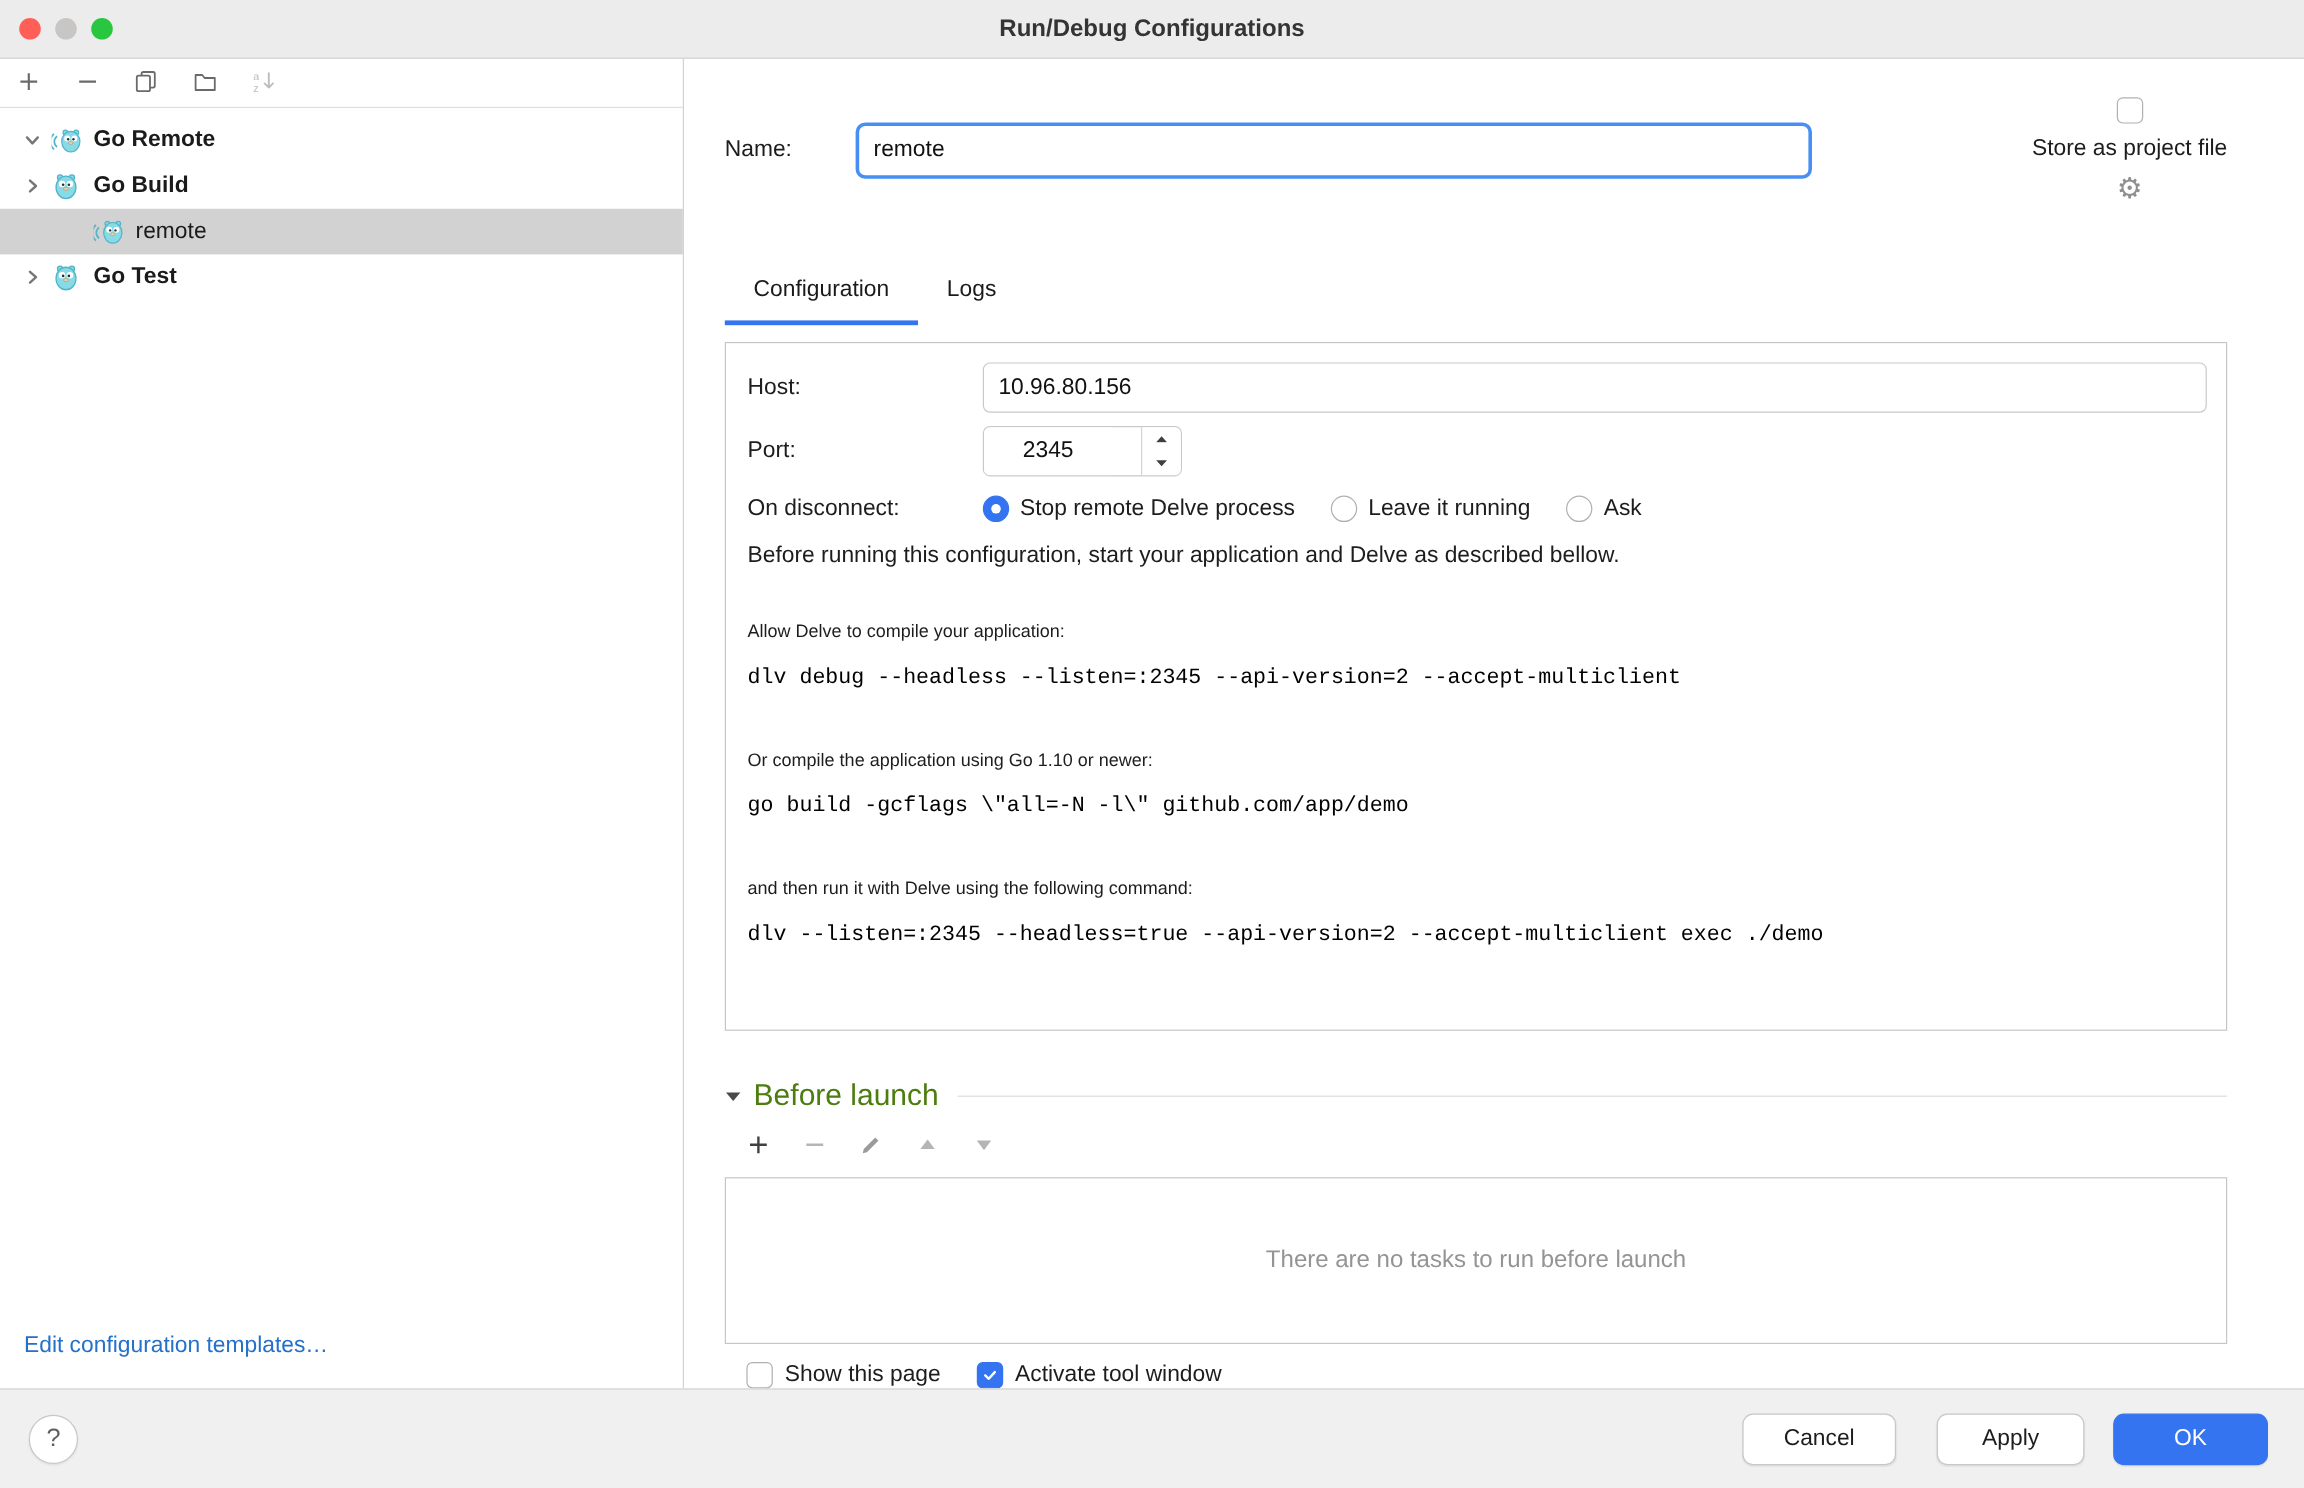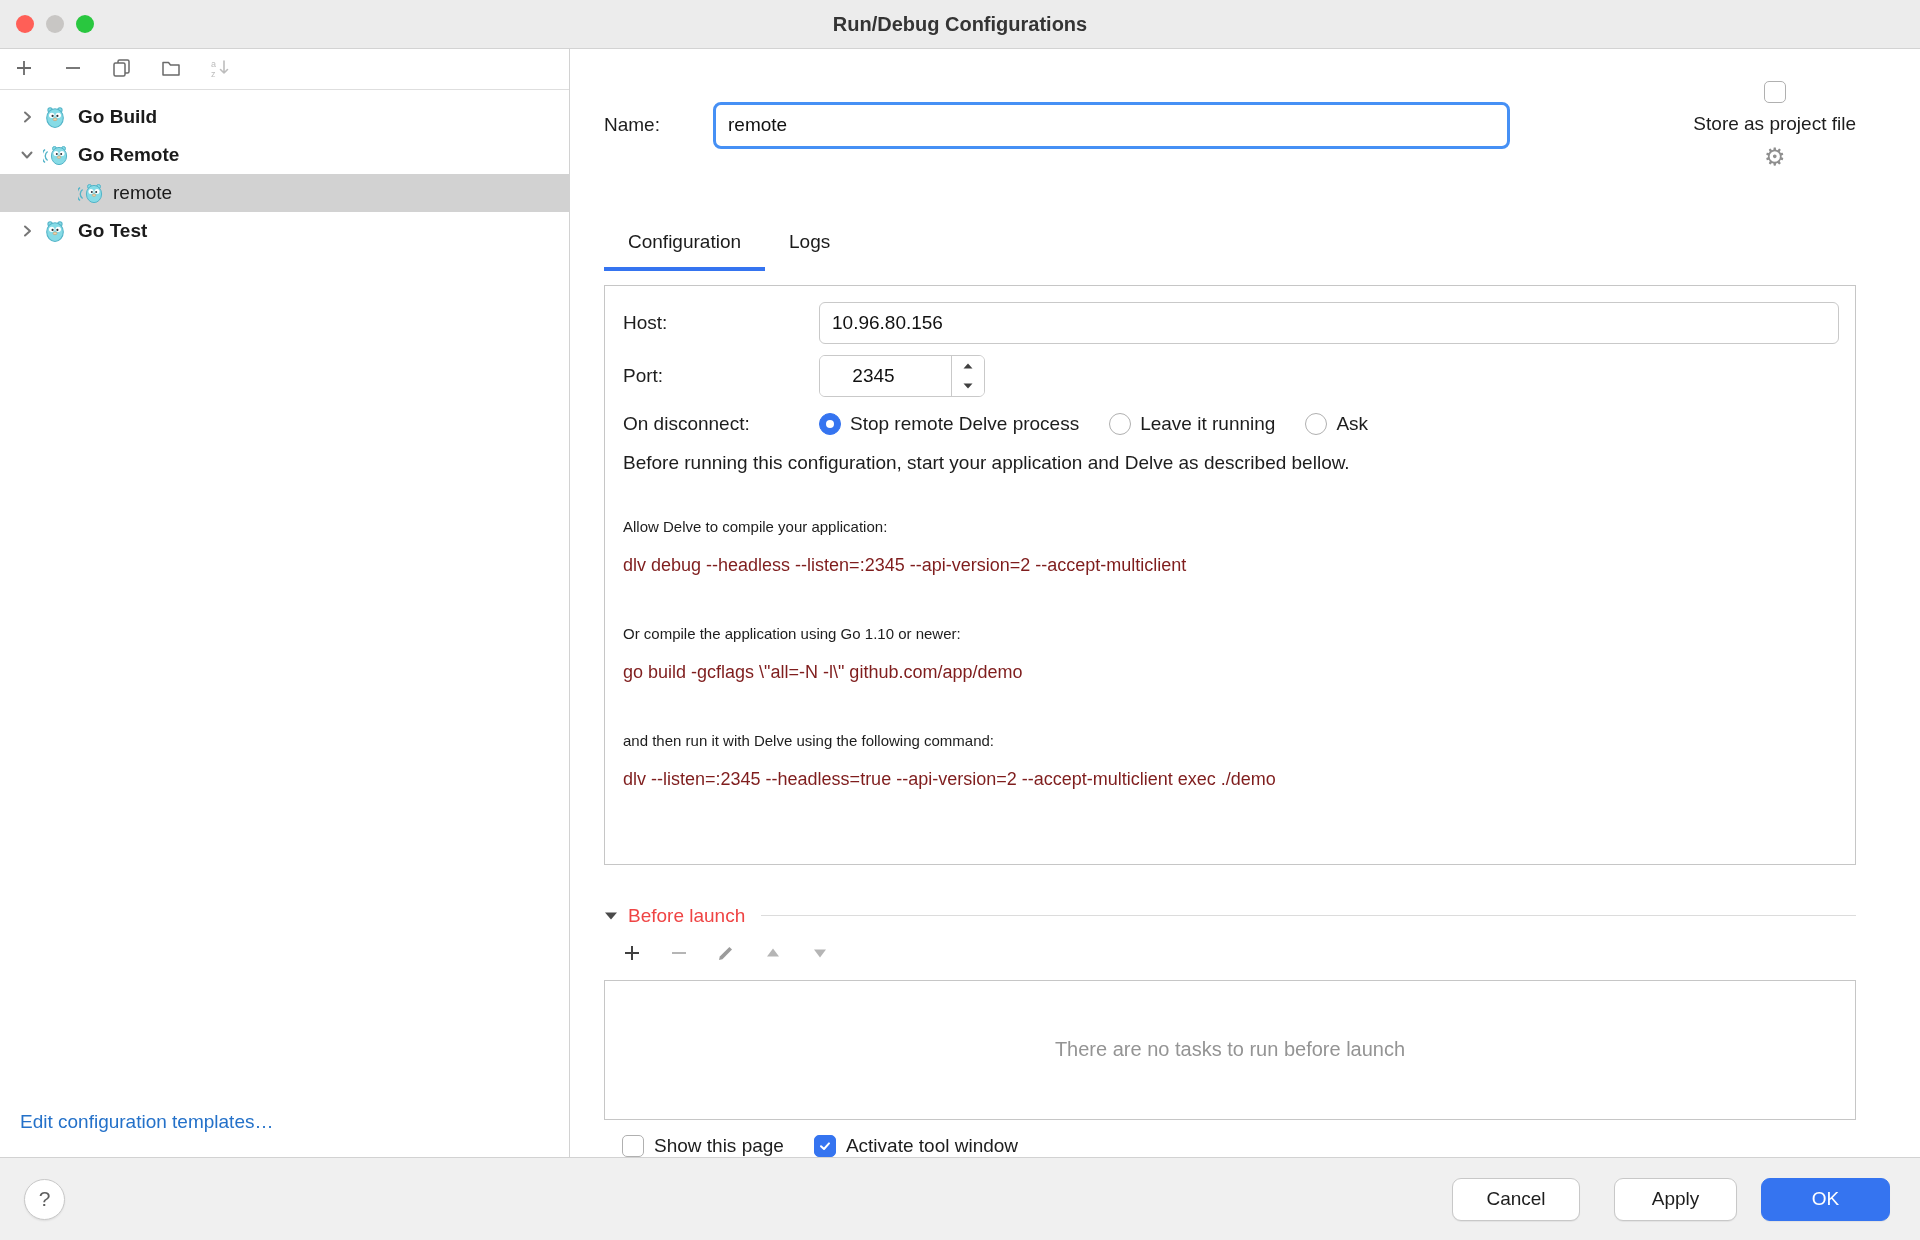--- a/index.html
+++ b/index.html
@@ -66,25 +66,25 @@
   .disconnect-row { display:flex; align-items:center; margin-top:16px; font-size:19px; }
   .radio-opt { display:flex; align-items:center; gap:9px; margin-right:30px; }
   .radio { width:22px; height:22px; border-radius:50%; border:1.5px solid #b0b0b0; background:#fff; position:relative; flex:0 0 auto; }
   .radio.selected { background:#3574f0; border-color:#3574f0; }
   .radio.selected::after { content:""; position:absolute; left:50%; top:50%; width:8px; height:8px;
                            background:#fff; border-radius:50%; transform:translate(-50%,-50%); }
 
   .note { margin-top:14px; font-size:19px; line-height:28px; }
   .instr { margin-top:31px; }
   .instr-text { font-size:15px; line-height:38px; }
-  .instr-cmd { font-family:Liberation Sans, sans-serif; font-size:18px; line-height:38px; color:#7f1d1d; }
+  .instr-cmd { font-family:Liberation Mono, monospace; font-size:18px; line-height:38px; color:#000000; }
 
   .bl-header { margin-top:40px; display:flex; align-items:center; }
   .bl-caret { margin-right:10px; display:flex; }
-  .bl-title { font-size:19px; color:#ef4444; }
+  .bl-title { font-size:25px; color:#4d7c0f; }
   .bl-line { flex:1; height:1px; background:#dcdcdc; margin-left:16px; }
   .bl-toolbar { margin-top:16px; margin-left:18px; display:flex; align-items:center; gap:27px; }
   .bl-tool { background:none; border:none; display:flex; align-items:center; justify-content:center; }
   .bl-empty { margin-top:14px; border:1px solid #c6c6c6; height:167px; display:flex; align-items:center;
               justify-content:center; color:#949494; font-size:20px; }
   .options-row { margin-top:15px; margin-left:18px; display:flex; align-items:center; gap:30px; font-size:19px; }
   .opt { display:flex; align-items:center; gap:10px; }
 
   
   .footer { height:83px; flex:0 0 83px; background:#f0f0f0; border-top:1px solid #d2d2d2;
@@ -141,41 +141,20 @@
         <button class="sb-tool">
           <span><svg width="22" height="22" viewBox="0 0 22 22">
                 <text x="2" y="10" font-size="9" fill="#bdbdbd">a</text>
                 <text x="2" y="20" font-size="9" fill="#bdbdbd">z</text>
                 <path d="M15 4v12m0 0l-3.5-3.5M15 16l3.5-3.5" stroke="#bdbdbd" stroke-width="1.6" fill="none" stroke-linecap="round"></path>
               </svg></span>
         </button>
       </div>
 
       <div class="tree">
-        <div class="tree-row group">
-          <span class="chev">
-              <svg width="12" height="16" viewBox="0 0 12 16">
-                <path d="M4 3.5L9 8l-5 4.5" fill="none" stroke="#767676" stroke-width="2" stroke-linecap="round" stroke-linejoin="round"></path>
-              </svg>
-            </span>
-          <span class="tree-icon">
-            <svg width="24" height="24" viewBox="0 0 20 22">
-                <circle cx="5.5" cy="4.5" r="2" fill="#86dbe6" stroke="#54b4c8"></circle>
-                <circle cx="14.5" cy="4.5" r="2" fill="#86dbe6" stroke="#54b4c8"></circle>
-                <ellipse cx="10" cy="12" rx="7.6" ry="8.6" fill="#86dbe6" stroke="#54b4c8"></ellipse>
-                <circle cx="7" cy="9.5" r="2.5" fill="#fff"></circle>
-                <circle cx="13" cy="9.5" r="2.5" fill="#fff"></circle>
-                <circle cx="7.8" cy="10" r="1" fill="#283339"></circle>
-                <circle cx="12.2" cy="10" r="1" fill="#283339"></circle>
-                <ellipse cx="10" cy="13.2" rx="1.8" ry="1.2" fill="#eed3ad" stroke="#bd9568" stroke-width="0.5"></ellipse>
-              </svg>
-          </span>
-          <span class="tree-label">Go Build</span>
-        </div>
-
         <div class="tree-row group">
           <span class="chev">
               <svg width="16" height="12" viewBox="0 0 16 12">
                 <path d="M3.5 3.5L8 8.5l4.5-5" fill="none" stroke="#767676" stroke-width="2" stroke-linecap="round" stroke-linejoin="round"></path>
               </svg>
             </span>
           <span class="tree-icon">
             <svg width="26" height="24" viewBox="0 0 26 22">
                 <path d="M4.6 7.5A5.5 5.5 0 0 0 4.6 16.5" fill="none" stroke="#54b4c8" stroke-width="1.4"></path>
                 <path d="M2 5.5A8.5 8.5 0 0 0 2 18.5" fill="none" stroke="#54b4c8" stroke-width="1.4"></path>
@@ -185,20 +164,41 @@
                   <ellipse cx="10" cy="12" rx="7.6" ry="8.6" fill="#86dbe6" stroke="#54b4c8"></ellipse>
                   <circle cx="7" cy="9.5" r="2.5" fill="#fff"></circle>
                   <circle cx="13" cy="9.5" r="2.5" fill="#fff"></circle>
                   <circle cx="7.8" cy="10" r="1" fill="#283339"></circle>
                   <circle cx="12.2" cy="10" r="1" fill="#283339"></circle>
                   <ellipse cx="10" cy="13.2" rx="1.8" ry="1.2" fill="#eed3ad" stroke="#bd9568" stroke-width="0.5"></ellipse>
                 </g>
               </svg>
           </span>
           <span class="tree-label">Go Remote</span>
+        </div>
+
+        <div class="tree-row group">
+          <span class="chev">
+              <svg width="12" height="16" viewBox="0 0 12 16">
+                <path d="M4 3.5L9 8l-5 4.5" fill="none" stroke="#767676" stroke-width="2" stroke-linecap="round" stroke-linejoin="round"></path>
+              </svg>
+            </span>
+          <span class="tree-icon">
+            <svg width="24" height="24" viewBox="0 0 20 22">
+                <circle cx="5.5" cy="4.5" r="2" fill="#86dbe6" stroke="#54b4c8"></circle>
+                <circle cx="14.5" cy="4.5" r="2" fill="#86dbe6" stroke="#54b4c8"></circle>
+                <ellipse cx="10" cy="12" rx="7.6" ry="8.6" fill="#86dbe6" stroke="#54b4c8"></ellipse>
+                <circle cx="7" cy="9.5" r="2.5" fill="#fff"></circle>
+                <circle cx="13" cy="9.5" r="2.5" fill="#fff"></circle>
+                <circle cx="7.8" cy="10" r="1" fill="#283339"></circle>
+                <circle cx="12.2" cy="10" r="1" fill="#283339"></circle>
+                <ellipse cx="10" cy="13.2" rx="1.8" ry="1.2" fill="#eed3ad" stroke="#bd9568" stroke-width="0.5"></ellipse>
+              </svg>
+          </span>
+          <span class="tree-label">Go Build</span>
         </div>
 
         <div class="tree-row child selected">
           <span class="tree-icon">
             <svg width="26" height="24" viewBox="0 0 26 22">
                 <path d="M4.6 7.5A5.5 5.5 0 0 0 4.6 16.5" fill="none" stroke="#54b4c8" stroke-width="1.4"></path>
                 <path d="M2 5.5A8.5 8.5 0 0 0 2 18.5" fill="none" stroke="#54b4c8" stroke-width="1.4"></path>
                 <g transform="translate(6,0)">
                   <circle cx="5.5" cy="4.5" r="2" fill="#86dbe6" stroke="#54b4c8"></circle>
                   <circle cx="14.5" cy="4.5" r="2" fill="#86dbe6" stroke="#54b4c8"></circle>

